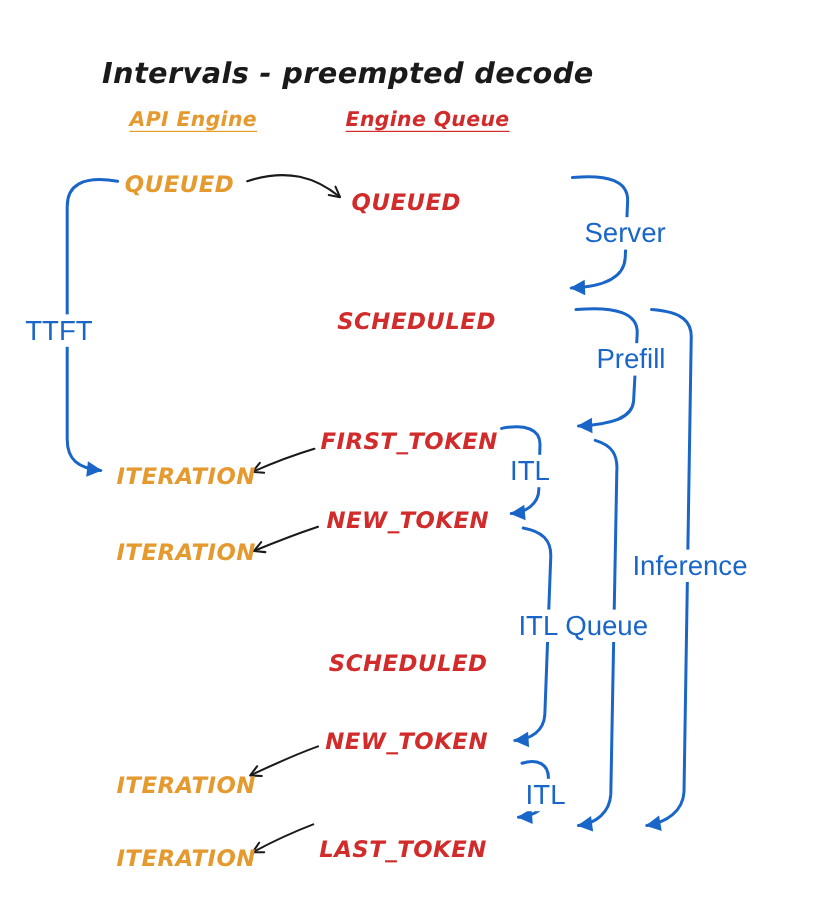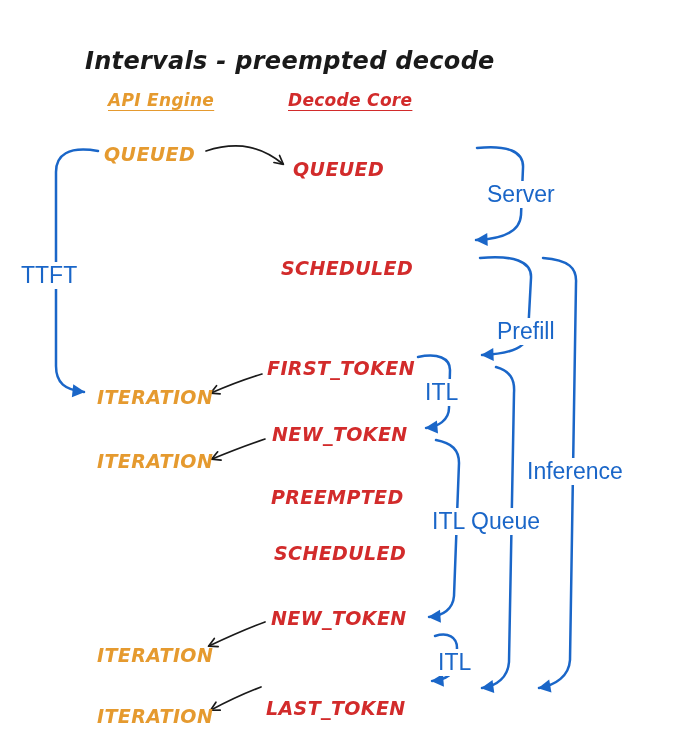--- a/index.html
+++ b/index.html
@@ -92,39 +92,38 @@
       <path d="M436,440 C452,443 459,450 459,463 L454,596 C453,609 443,616 429,617" marker-end="url(#mk-blue)"></path>
       <path d="M496,367 C510,371 515,379 514,393 L509,662 C508,677 497,686 482,688" marker-end="url(#mk-blue)"></path>
       <path d="M543,258 C569,260 577,268 576,283 L570,660 C569,676 556,685 539,688" marker-end="url(#mk-blue)"></path>
       <path d="M435,636 C448,632 457,637 457,648 L456,662 C456,673 446,680 432,681" marker-end="url(#mk-blue)"></path>
     </g>
   </svg>
 
   <div class="txt title" style="left:85px; top:16px;margin-top:31px;">Intervals - preempted decode</div>
 
   <div class="txt col-header api-col" style="left:108px; top:90px;">API Engine</div>
-  <div class="txt col-header engine-col" style="left:288px; top:90px;">Decode Core</div>
+  <div class="txt col-header engine-col" style="left:288px; top:90px;">Engine Queue</div>
 
   <div class="txt event api" style="left:104px; top:143px;">QUEUED</div>
   <div class="txt event api" style="left:97px; top:386px;">ITERATION</div>
   <div class="txt event api" style="left:97px; top:450px;">ITERATION</div>
   <div class="txt event api" style="left:97px; top:644px;">ITERATION</div>
   <div class="txt event api" style="left:97px; top:705px;">ITERATION</div>
 
   <div class="txt event engine" style="left:293px; top:158px;">QUEUED</div>
   <div class="txt event engine" style="left:281px; top:257px;">SCHEDULED</div>
   <div class="txt event engine" style="left:267px; top:357px;">FIRST_TOKEN</div>
   <div class="txt event engine" style="left:272px; top:423px;">NEW_TOKEN</div>
-  <div class="txt event engine" style="left:271px; top:486px;">PREEMPTED</div>
   <div class="txt event engine" style="left:274px; top:542px;">SCHEDULED</div>
   <div class="txt event engine" style="left:271px; top:607px;">NEW_TOKEN</div>
   <div class="txt event engine" style="left:266px; top:697px;">LAST_TOKEN</div>
 
   <div class="txt interval-label" style="left:18px; top:262px;">TTFT</div>
   <div class="txt interval-label" style="left:484px; top:181px;">Server</div>
-  <div class="txt interval-label" style="left:494px; top:286px;margin-top:32px;">Prefill</div>
+  <div class="txt interval-label" style="left:494px; top:286px;">Prefill</div>
   <div class="txt interval-label" style="left:422px; top:379px;">ITL</div>
   <div class="txt interval-label" style="left:524px; top:458px;text-align:right;">Inference</div>
   <div class="txt interval-label" style="left:429px; top:508px;">ITL</div>
   <div class="txt interval-label" style="left:468px; top:508px;">Queue</div>
   <div class="txt interval-label" style="left:435px; top:649px;">ITL</div>
 
 </div>
 
 </body></html>

